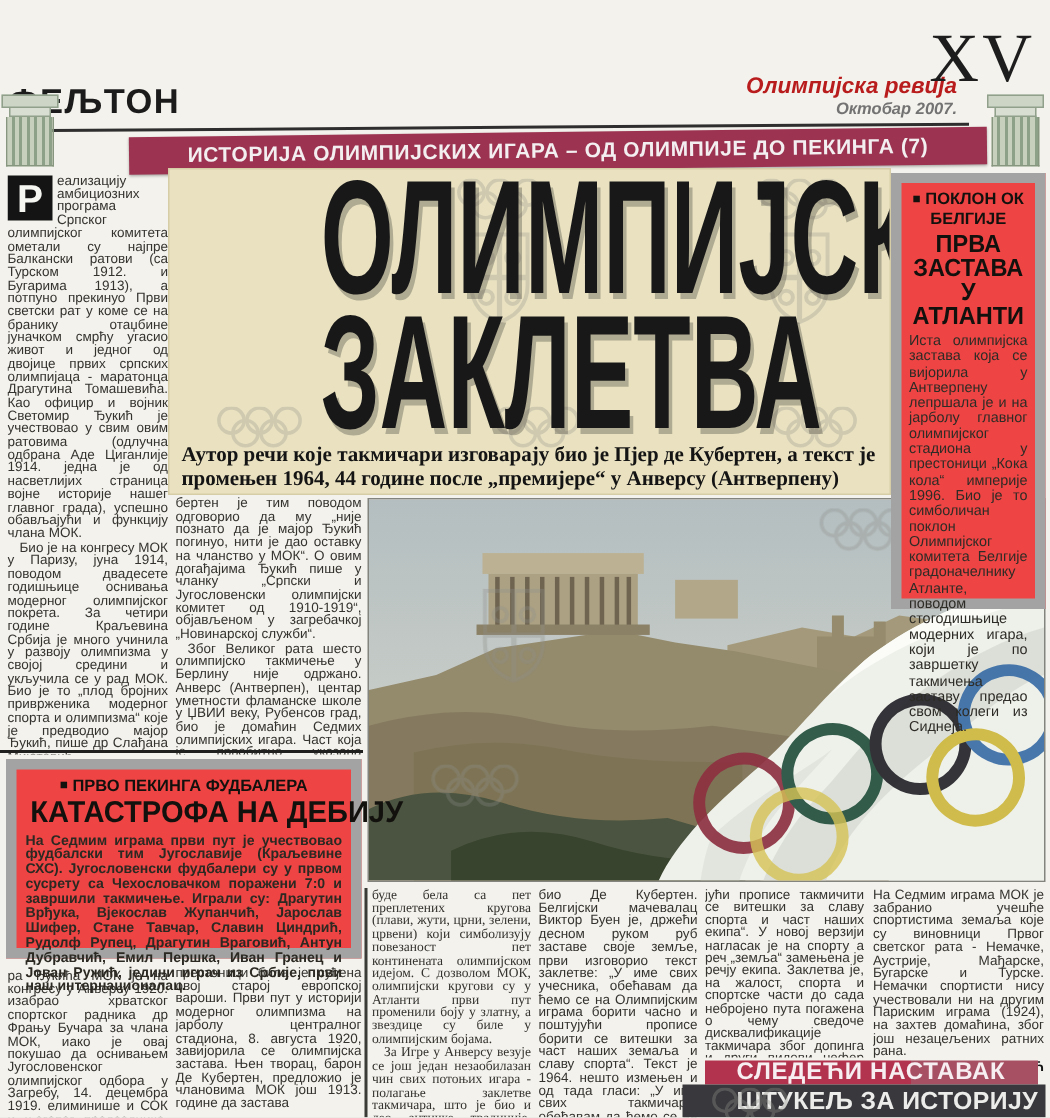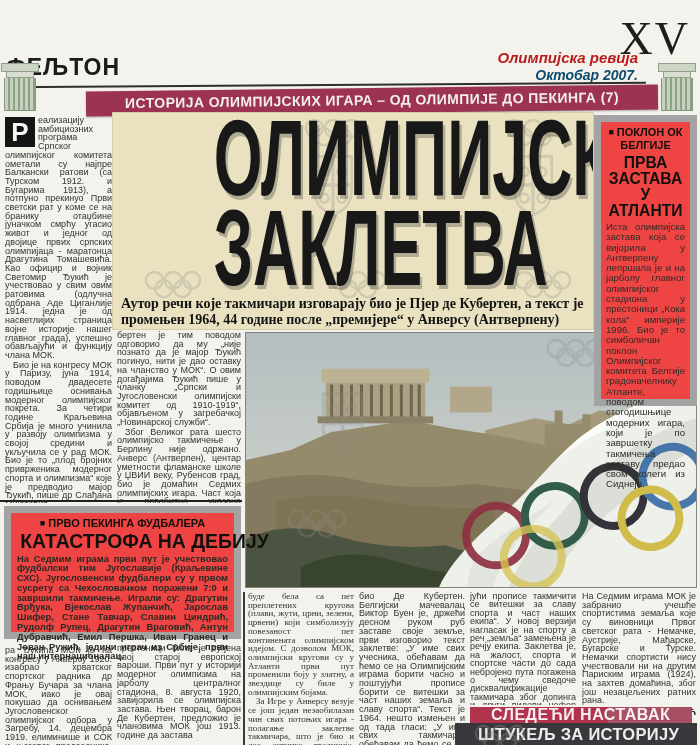--- a/index.html
+++ b/index.html
@@ -10,21 +10,21 @@
     font-family:"Liberation Sans",sans-serif;color:#2a2a2a;
   }
   
   .section-label{position:absolute;left:6px;top:54px;font-size:23px;font-weight:bold;
     letter-spacing:1px;color:#1b1b1b;}
   .header-rule{position:absolute;left:6px;top:84px;width:640px;height:2px;background:#2e2e2e;
     transform:rotate(-0.4deg);}
   .pub-name{position:absolute;right:62px;top:49px;width:240px;text-align:right;
     font-style:italic;font-weight:bold;font-size:15px;color:#b91c1c;}
   .pub-date{position:absolute;right:62px;top:67px;width:240px;text-align:right;
-    font-style:italic;font-weight:bold;font-size:14px;color:#0c4a6e;}
+    font-style:italic;font-weight:bold;font-size:11px;color:#737373;}
   .page-num{position:absolute;right:10px;top:12px;font-family:"Liberation Serif",serif;
     font-size:46px;color:#1d1d1d;letter-spacing:2px;}
   .series-banner{position:absolute;left:86px;top:88px;width:572px;height:25px;
     background:#9c3350;color:#f3eef0;font-weight:bold;font-size:14px;line-height:25px;
     text-align:center;letter-spacing:.4px;transform:rotate(-0.7deg);
     box-shadow:0 1px 2px rgba(0,0,0,.3);white-space:nowrap;}
   
   .pillar{position:absolute;width:40px;height:50px;}
   .pillar-left{left:0;top:63px;}
   .pillar-right{left:657px;top:63px;}
@@ -83,21 +83,21 @@
     border:1px solid #84847e;}
   .photo-wrap svg{display:block;width:100%;height:100%;}
   .vrule{position:absolute;left:243px;top:592px;width:2px;height:153px;background:#3a3a36;}
   
   .next-label-bar{position:absolute;left:470px;top:707px;width:222px;height:16px;
     background:linear-gradient(90deg,#b2334d 0 62%,#a75064 62% 100%);
     color:#f6eef0;font-weight:bold;font-size:16px;line-height:16px;
     padding-left:21px;letter-spacing:.5px;z-index:6;}
   .next-title-bar{position:absolute;left:455px;top:723px;width:242px;height:22px;
     background:#39393d;color:#ececea;font-weight:bold;font-size:16.5px;line-height:22px;
-    text-align:right;padding-right:18px;letter-spacing:.3px;z-index:6;overflow:hidden;}
+    text-align:right;padding-right:5px;letter-spacing:.3px;z-index:6;overflow:hidden;}
   .next-title-bar .wm{left:18px;top:2px;opacity:.35;}
 </style>
 </head>
 <body>
 
 <div id="page">
 
   <svg width="0" height="0" style="position:absolute" aria-hidden="true">
     <defs>
       <symbol id="sym-rings" viewBox="0 0 64 30">

